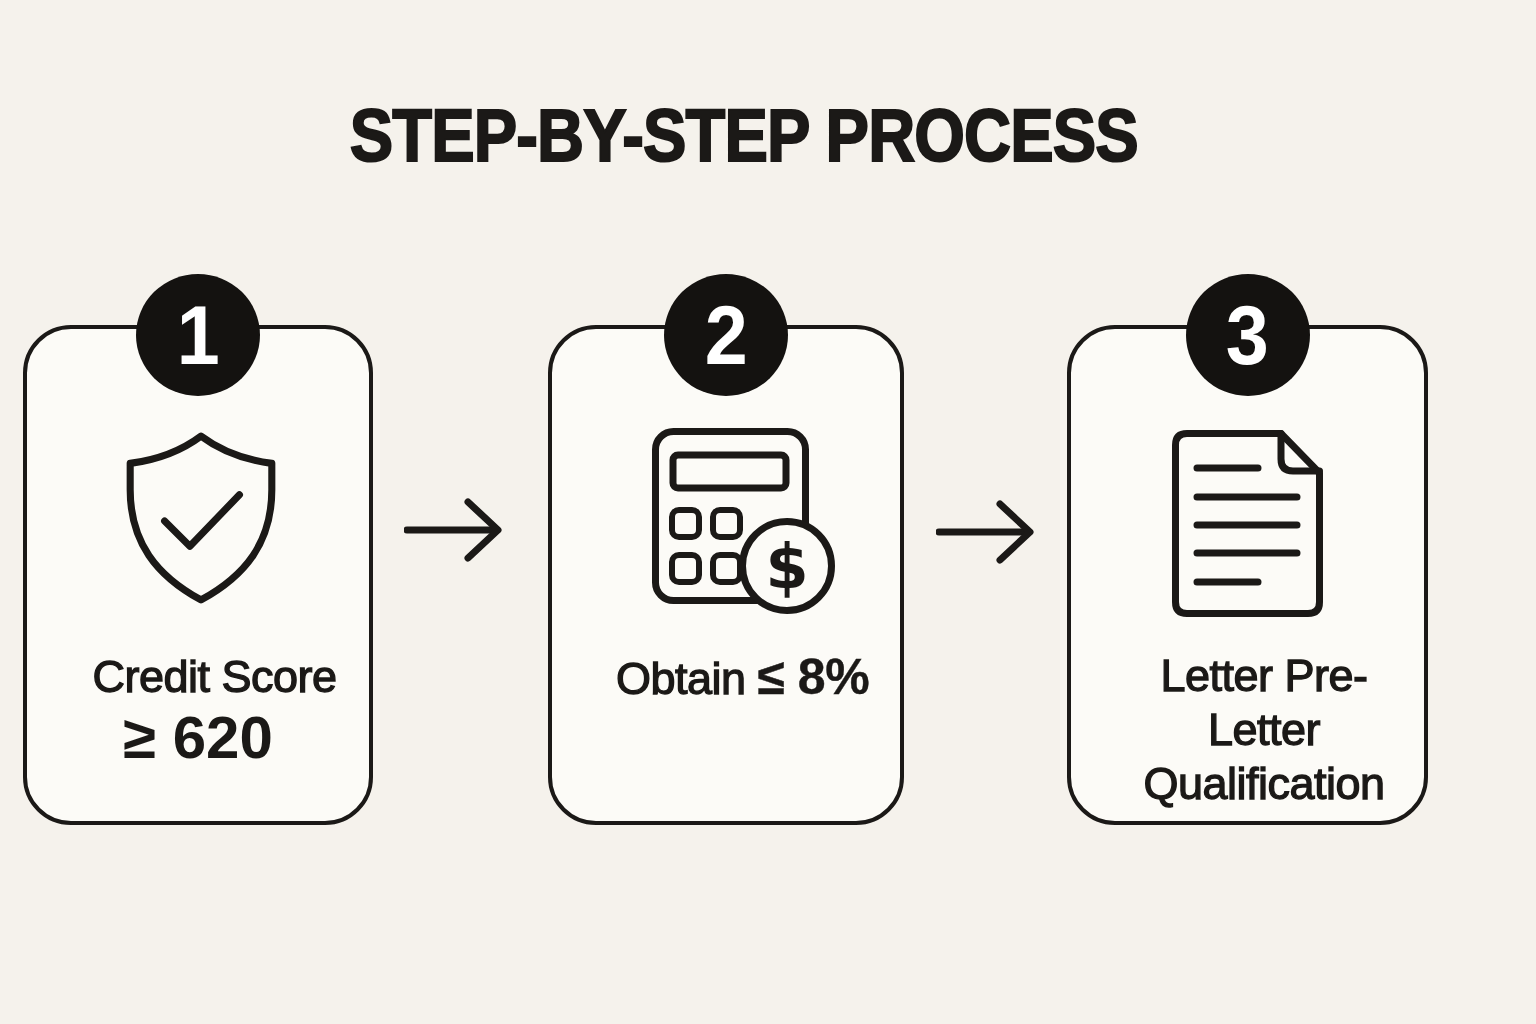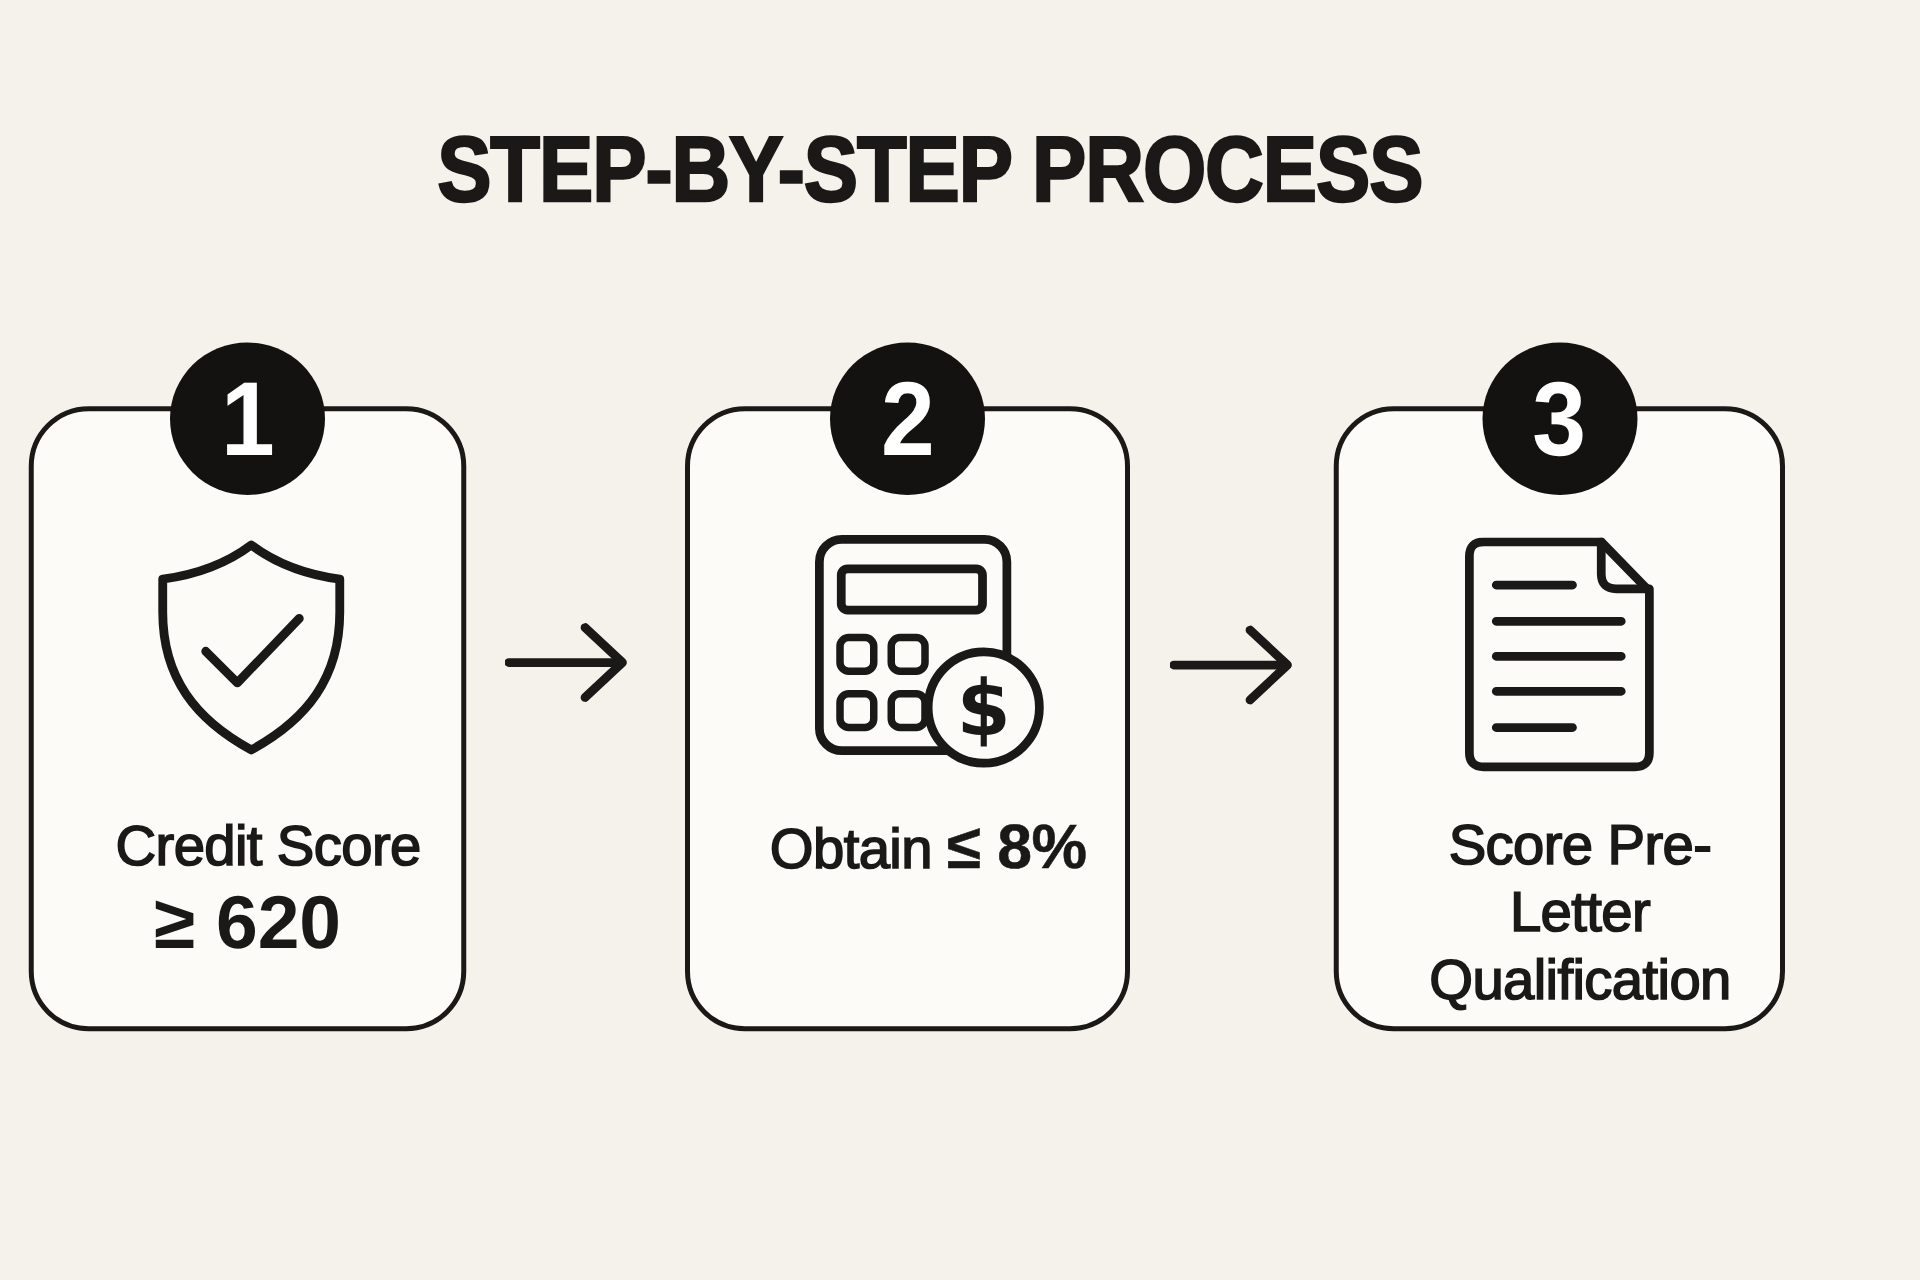--- a/index.html
+++ b/index.html
@@ -102,19 +102,19 @@
   <div class="card card3">
     <div class="badge">
       <span class="badge-num">3</span>
     </div>
     <svg class="icon icon-doc" viewBox="0 0 155 191">
       <path class="st" d="M109 3.5 H15 Q3.5 3.5 3.5 15 V172 Q3.5 183.5 15 183.5 H136 Q147.5 183.5 147.5 172 V43 Z"></path>
       <path class="st" d="M109 3.5 V29 Q109 41 121 41 H147.5"></path>
       <path class="st" d="M25 38 H86 M25 67 H125 M25 95 H125 M25 123 H125 M25 152 H86"></path>
     </svg>
     <div class="label label3">
-      <div class="l-med">Score Pre-</div>
+      <div class="l-med">Letter Pre-</div>
       <div class="l-med">Letter</div>
       <div class="l-med">Qualification</div>
     </div>
   </div>
 
 </div>
 
 </body></html>

